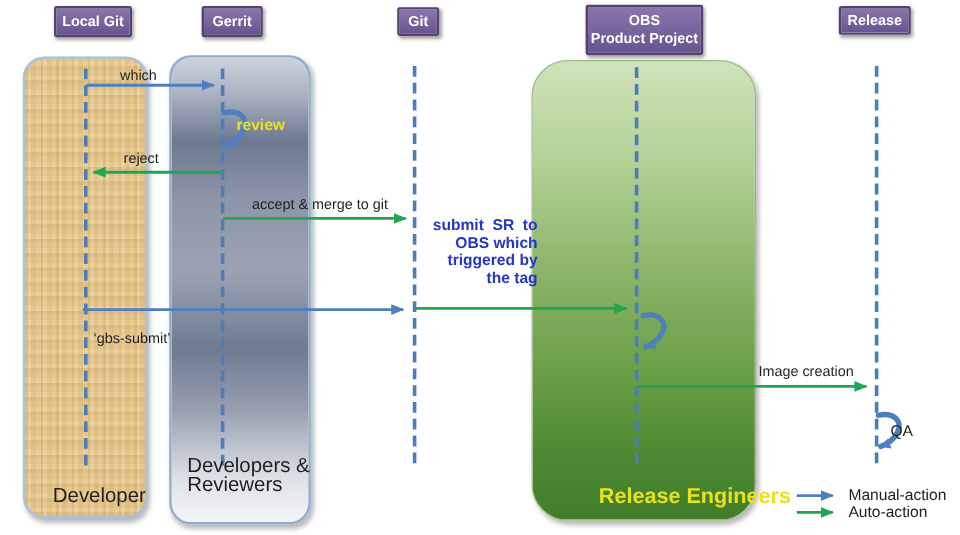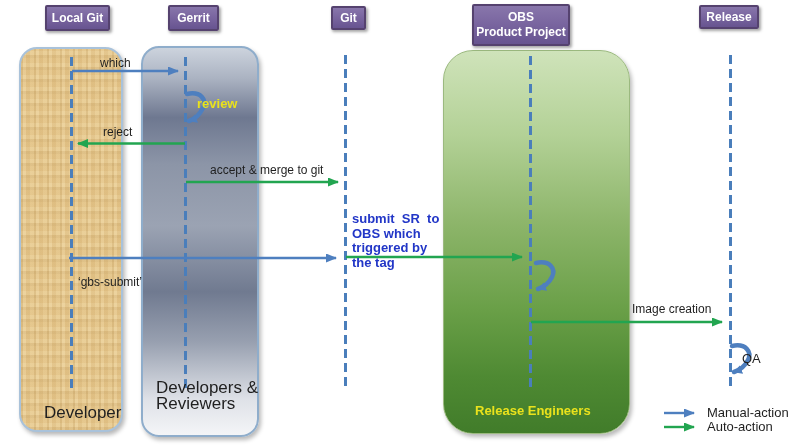--- a/index.html
+++ b/index.html
@@ -13,21 +13,21 @@
     position:absolute;display:flex;align-items:center;justify-content:center;text-align:center;
     background:linear-gradient(180deg,#8876ab 0%,#7a66a0 45%,#675490 100%);
     border:2px solid #55426f;border-radius:2px;
     color:var(--header-text,#ffffff);font-size:12px;font-weight:bold;
     box-shadow:1.5px 2px 3px rgba(0,0,0,.35);
     line-height:1.25;white-space:pre-line;
   }
   #hdr-local-git{left:45px;top:5px;width:61px;height:22px;}
   #hdr-gerrit{left:168px;top:5px;width:47px;height:22px;}
   #hdr-git{left:331px;top:6px;width:31px;height:20px;}
-  #hdr-obs{left:472px;top:4px;width:94px;height:38px;text-align:center;}
+  #hdr-obs{left:488px;top:4px;width:94px;height:38px;text-align:center;}
   #hdr-release{left:699px;top:5px;width:56px;height:20px;}
   
   .lane{position:absolute;box-shadow:2px 3px 4px rgba(0,0,0,.28);}
   #lane-local-git{
     left:19px;top:47px;width:100px;height:381px;border-radius:18px;
     border:2px solid #a9c2da;
     background-color:#e7c98f;
     background-image:
       repeating-linear-gradient(90deg, rgba(166,126,62,.16) 0 2px, rgba(255,241,205,.14) 2px 5px, rgba(196,154,88,.15) 5px 9px, rgba(240,218,168,.12) 9px 13px),
       repeating-linear-gradient(0deg, rgba(152,112,52,.13) 0 3px, rgba(255,246,214,.10) 3px 7px, rgba(205,165,100,.12) 7px 12px);
@@ -59,26 +59,26 @@
   .hl{color:var(--highlight-text,#eae21c);font-weight:bold;}
   .em{
     position:absolute;font-size:13px;font-weight:bold;line-height:14.5px;
     color:var(--emphasis-text,#2236c7);white-space:pre-wrap;
   }
   #lbl-push{left:100px;top:56px;}
   #lbl-review{left:197px;top:96px;font-size:13px;}
   #lbl-reject{left:103px;top:125px;}
   #lbl-accept{left:210px;top:163px;}
   #lbl-gbs{left:78px;top:239px;margin-top:36px;}
-  #lbl-submit-sr{left:352px;top:212px;width:96px;}
+  #lbl-submit-sr{left:352px;top:181px;width:96px;text-align:right;}
   #lbl-image{left:632px;top:302px;}
   #lbl-qa{left:742px;top:351px;font-size:13px;}
   #lbl-developer{left:44px;top:403px;}
   #lbl-dev-rev{left:156px;top:380px;line-height:16px;}
-  #lbl-release-eng{left:475px;top:403px;font-size:13px;}
+  #lbl-release-eng{left:499px;top:403px;font-size:18px;}
   
   .legend-text{position:absolute;font-size:13px;color:var(--label-text,#1f1f1f);white-space:nowrap;}
   #lbl-manual{left:707px;top:405px;}
   #lbl-auto{left:707px;top:419px;}
 </style>
 </head>
 <body>
 
 <div id="stage">
 

